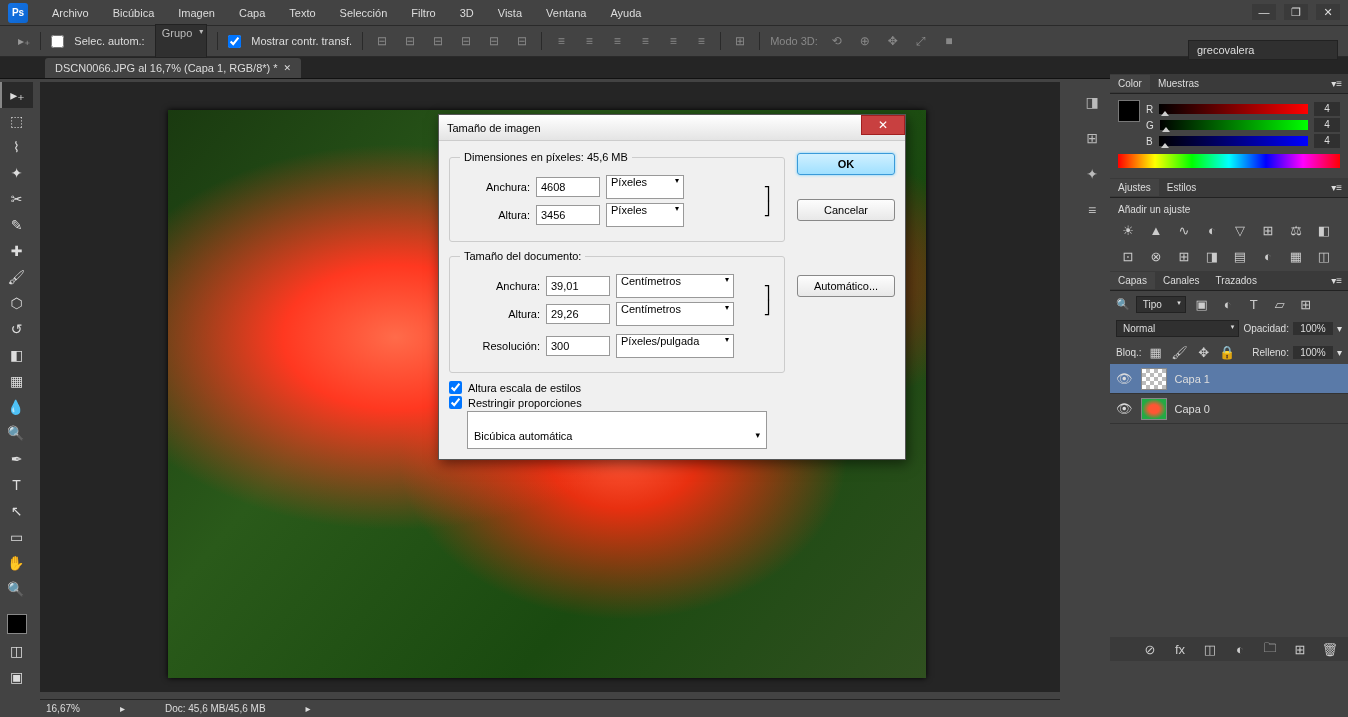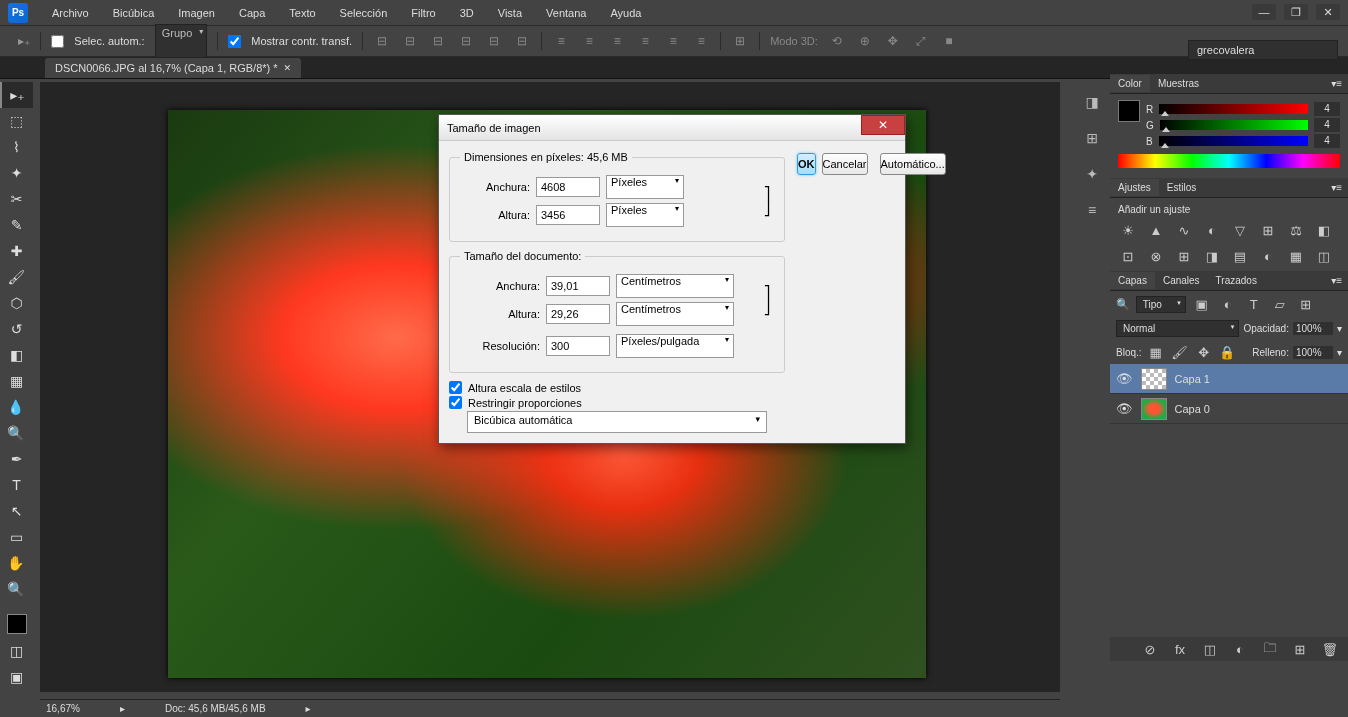--- a/index.html
+++ b/index.html
@@ -28,35 +28,35 @@
       radial-gradient(ellipse at 60% 60%, #ff5a3a 0,#e83010 12%, transparent 35%),
       radial-gradient(ellipse at 80% 30%, #d02010 0, transparent 25%),
       linear-gradient(130deg,#1a3a10,#2a5a1a,#1a4a10,#305020);
       box-shadow:0 0 6px #000; }
     
     .dialog { position:absolute; left:438px; top:114px; width:468px; background:#f0f0f0; border:1px solid #555; box-shadow:2px 4px 12px rgba(0,0,0,.5); color:#000; font-size:11px; }
     .dlg-title { height:26px; background:linear-gradient(#fff,#e4e4e4); border-bottom:1px solid #ccc; display:flex; align-items:center; padding-left:8px; position:relative; }
     .dlg-close { position:absolute; right:0; top:0; width:44px; height:20px; background:#c84040; color:#fff; display:flex; align-items:center; justify-content:center; font-size:12px; border:1px solid #a02020; }
     .dlg-body { padding:10px; display:flex; }
     .dlg-left { flex:1; }
-    .dlg-right { width:110px; padding-left:12px; display:flex; flex-direction:row; gap:6px; padding-top:2px; }
+    .dlg-right { width:110px; padding-left:12px; display:flex; flex-direction:column; gap:24px; padding-top:2px; }
     .dlg-btn { height:22px; background:linear-gradient(#fdfdfd,#e8e8e8); border:1px solid #888; border-radius:3px; font-size:11px; cursor:pointer; }
     .dlg-btn.ok { background:linear-gradient(#d0f0ff,#a0e0ff); border:1px solid #3a9ad9; box-shadow:0 0 3px #6cf; font-weight:bold; }
     fieldset { border:1px solid #ccc; border-radius:3px; padding:8px 10px 10px 10px; margin-bottom:8px; }
     legend { font-size:11px; padding:0 4px; }
     .frow { display:flex; align-items:center; margin:4px 0; gap:6px; }
     .frow label { width:70px; text-align:right; }
     .frow label.wider { width:80px; }
     .finput { width:64px; height:20px; border:1px solid #999; padding:0 4px; font-size:11px; }
     .fselect { height:24px; border:1px solid #999; background:#fff; padding:0 16px 0 4px; font-size:11px; position:relative; }
     .fselect:after { content:"▾"; position:absolute; right:4px; font-size:8px; }
     .link-ic { width:14px; font-size:13px; text-align:center; }
     .chk { display:flex; align-items:center; gap:6px; margin:2px 0; font-size:11px; }
     .chk input { width:13px; height:13px; }
-    .long-sel { width:300px; height:22px; border:1px solid #999; background:#fff; padding:2px 6px; position:relative; margin-left:18px; }
+    .long-sel { width:300px; height:22px; border:1px solid #999; background:#fff; padding:18px 6px; position:relative; margin-left:18px; }
     .long-sel:after { content:"▾"; position:absolute; right:6px; font-size:9px; }
     
     .rgutter { position:absolute; right:240px; top:60px; width:32px; display:flex; flex-direction:column; gap:12px; align-items:center; padding-top:30px; }
     .ricon { width:24px; height:24px; display:flex; align-items:center; justify-content:center; font-size:14px; color:#bbb; cursor:pointer; }
     .panels { position:absolute; right:0; top:74px; width:238px; background:#434343; height:640px; }
     .phead { height:20px; background:#3a3a3a; display:flex; align-items:center; font-size:10px; border-bottom:1px solid #222; }
     .ptab { padding:3px 8px; cursor:pointer; }
     .ptab.active { background:#434343; }
     .colorpanel { padding:6px 8px; }
     .crow { display:flex; align-items:center; gap:6px; margin:2px 0; font-size:10px; }
@@ -70,21 +70,21 @@
     .sq { width:22px; height:22px; border:1px solid #777; }
     .adjpanel { padding:6px 8px; }
     .adj-title { font-size:10px; margin-bottom:6px; }
     .adj-icons { display:flex; flex-wrap:wrap; gap:8px; }
     .aicon { width:20px; height:18px; display:flex; align-items:center; justify-content:center; font-size:13px; color:#ccc; cursor:pointer; }
     .layerspanel { }
     .lopts { display:flex; align-items:center; padding:4px 6px; gap:6px; font-size:10px; }
     .lsel { background:#303030; border:1px solid #222; padding:2px 6px; flex:1; position:relative; }
     .lsel:after { content:"▾"; position:absolute; right:4px; font-size:7px; }
     .lrow { display:flex; align-items:center; padding:3px 6px; font-size:10px; gap:4px; }
-    .pct { width:40px; background:#303030; padding:1px 3px; text-align:left; }
+    .pct { width:40px; background:#303030; padding:1px 3px; text-align:center; }
     .layers { }
     .layer { height:30px; display:flex; align-items:center; padding:0 6px; gap:8px; border-bottom:1px solid #333; cursor:pointer; }
     .layer.sel { background:#5a7aa8; }
     .eye { font-size:13px; }
     .thumb-sq { width:26px; height:22px; border:1px solid #888; }
     .thumb-sq.checker { background:repeating-conic-gradient(#bbb 0 25%,#fff 0 50%) 0 0/8px 8px; }
     .thumb-sq.img { background:radial-gradient(#f53 30%,#2a4 70%); }
     .lfoot { position:absolute; bottom:0; left:0; right:0; height:24px; background:#3a3a3a; display:flex; align-items:center; justify-content:flex-end; gap:10px; padding:0 8px; }
     .statusbar { position:absolute; left:40px; bottom:0; height:18px; width:1020px; background:#434343; border-top:1px solid #222; display:flex; align-items:center; font-size:10px; padding-left:6px; gap:40px; }
     .micon { font-size:12px; color:#999; }

